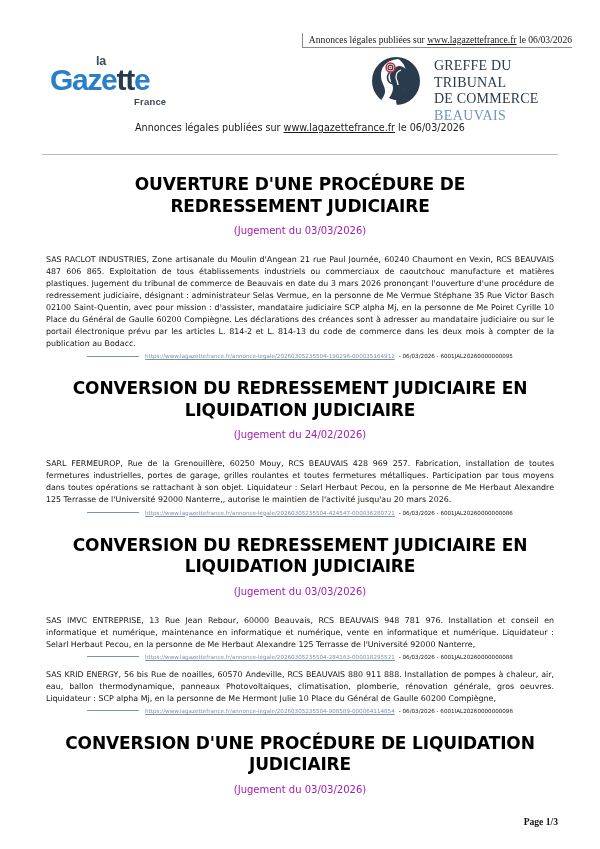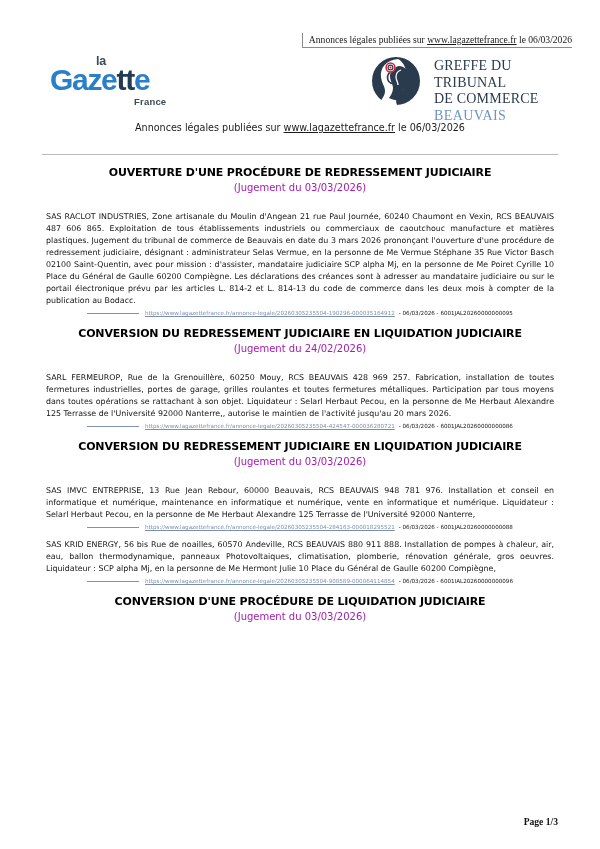--- a/index.html
+++ b/index.html
@@ -160,25 +160,25 @@
     position: absolute;
     top: 166px;
     left: 42px;
     width: 516px;
   }
 
   .sec-title {
     text-align: center;
     font-family: "DejaVu Sans", sans-serif;
     font-weight: bold;
-    font-size: 11px;
+    font-size: 17px;
     line-height: 1.27;
     color: #000;
     letter-spacing: -0.15px;
-    margin: 0;
+    margin: 8px;
     padding: 0 10px;
   }
   .sec-sub {
     text-align: center;
     font-family: "DejaVu Sans", sans-serif;
     font-size: 10px;
     color: #a21caf;
     margin-top: 2px;
   }
 

